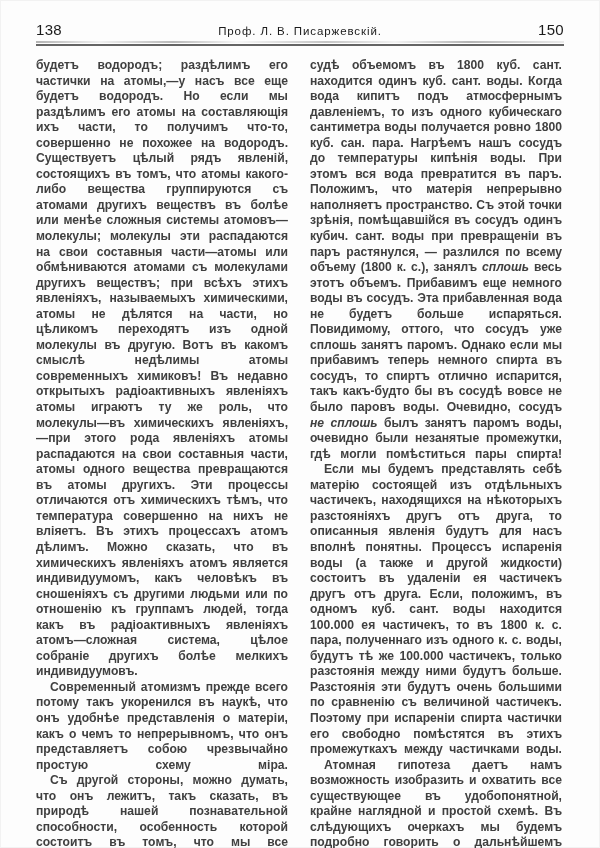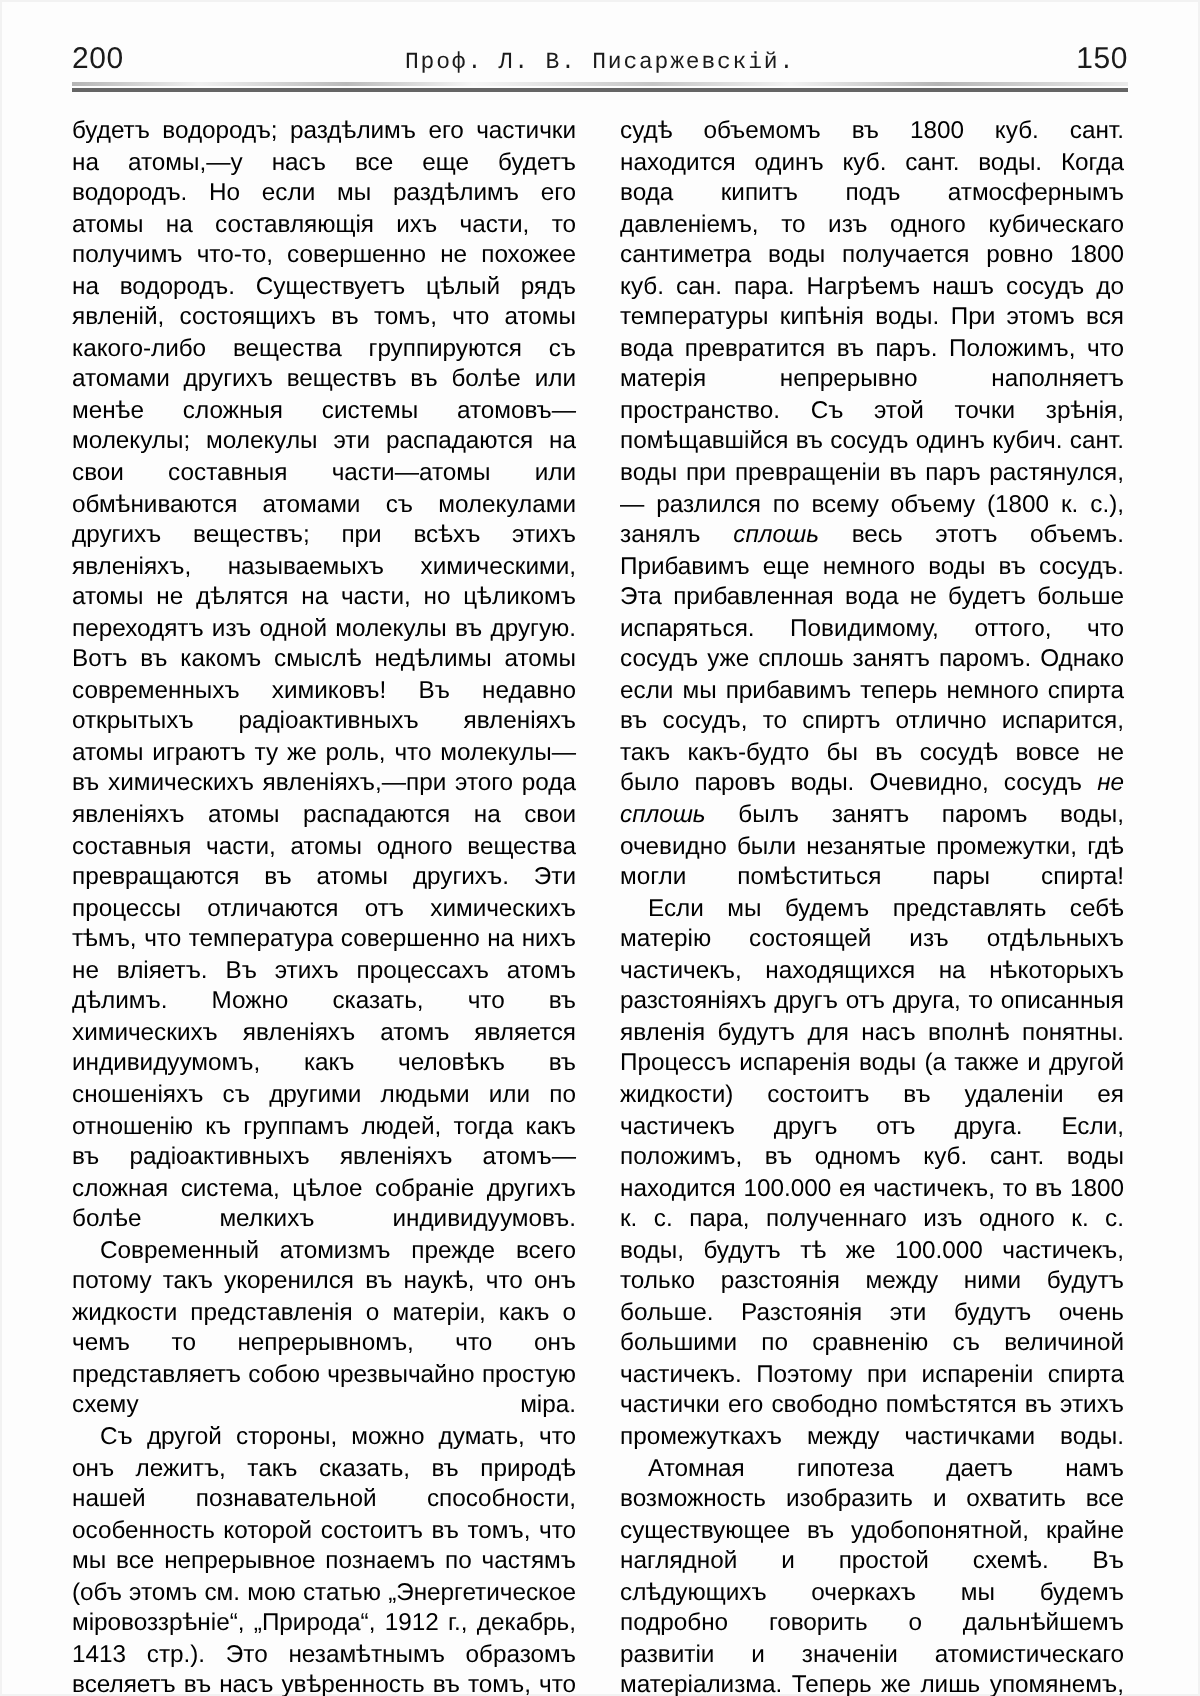--- a/index.html
+++ b/index.html
@@ -43,21 +43,21 @@
   .folio {
     font-size: 15px;
     letter-spacing: 0.3px;
     color: #1b1b1b;
     font-family: "Liberation Sans", "DejaVu Sans", sans-serif;
   }
   .head-title {
     font-size: 11.5px;
     letter-spacing: 0.9px;
     color: #1b1b1b;
-    font-family: Liberation Mono, monospace;
+    font-family: Liberation Sans, sans-serif;
     white-space: nowrap;
   }
   .head-rule {
     position: absolute;
     left: 36px;
     right: 36px;
     top: 44px;
     height: 2px;
     background: #4a4a4a;
     opacity: 0.85;
@@ -89,47 +89,47 @@
   }
   .col p {
     margin: 0;
     font-size: 12.15px;
     line-height: 15.55px;
     text-align: justify;
     text-justify: inter-word;
     hyphens: none;
     word-spacing: 0.2px;
     font-family: "Liberation Sans", "DejaVu Sans", sans-serif;
-    font-weight: 400;
-    color: #000000;
+    font-weight: 700;
+    color: #404040;
   }
   .col p.indent { text-indent: 14px; }
   .col p.cont { text-indent: 0; }
   .it { font-style: italic; }
   
   .col p { text-align-last: left; }
   .col p.full { text-align-last: justify; }
 </style>
 </head>
 <body>
 
 <div class="page">
 
   <div class="running-head">
-    <span class="folio">200</span>
+    <span class="folio">138</span>
     <span class="head-title">Проф. Л. В. Писаржевскій.</span>
     <span class="folio">150</span>
   </div>
   <div class="head-rule-soft"></div>
   <div class="head-rule"></div>
 
   <div class="columns">
     <div class="col" id="col-left">
         <p class="cont full"><span>будетъ водородъ; раздѣлимъ его частички на атомы,—у насъ все еще будетъ водородъ. Но если мы раздѣлимъ его атомы на составляющія ихъ части, то получимъ что-то, совершенно не похожее на водородъ. Существуетъ цѣлый рядъ явленій, состоящихъ въ томъ, что атомы какого-либо вещества группируются съ атомами другихъ веществъ въ болѣе или менѣе сложныя системы атомовъ—молекулы; молекулы эти распадаются на свои составныя части—атомы или обмѣниваются атомами съ молекулами другихъ веществъ; при всѣхъ этихъ явленіяхъ, называемыхъ химическими, атомы не дѣлятся на части, но цѣликомъ переходятъ изъ одной молекулы въ другую. Вотъ въ какомъ смыслѣ недѣлимы атомы современныхъ химиковъ! Въ недавно открытыхъ радіоактивныхъ явленіяхъ атомы играютъ ту же роль, что молекулы—въ химическихъ явленіяхъ,—при этого рода явленіяхъ атомы распадаются на свои составныя части, атомы одного вещества превращаются въ атомы другихъ. Эти процессы отличаются отъ химическихъ тѣмъ, что температура совершенно на нихъ не вліяетъ. Въ этихъ процессахъ атомъ дѣлимъ. Можно сказать, что въ химическихъ явленіяхъ атомъ является индивидуумомъ, какъ человѣкъ въ сношеніяхъ съ другими людьми или по отношенію къ группамъ людей, тогда какъ въ радіоактивныхъ явленіяхъ атомъ—сложная система, цѣлое собраніе другихъ болѣе мелкихъ индивидуумовъ.</span></p>
-        <p class="indent full"><span>Современный атомизмъ прежде всего потому такъ укоренился въ наукѣ, что онъ жидкости представленія о матеріи, какъ о чемъ то непрерывномъ, что онъ представляетъ собою чрезвычайно простую схему міра.</span></p>
+        <p class="indent full"><span>Современный атомизмъ прежде всего потому такъ укоренился въ наукѣ, что онъ удобнѣе представленія о матеріи, какъ о чемъ то непрерывномъ, что онъ представляетъ собою чрезвычайно простую схему міра.</span></p>
         <p class="indent full"><span>Съ другой стороны, можно думать, что онъ лежитъ, такъ сказать, въ природѣ нашей познавательной способности, особенность которой состоитъ въ томъ, что мы все непрерывное познаемъ по частямъ (объ этомъ см. мою статью „Энергетическое міровоззрѣніе“, „Природа“, 1912 г., декабрь, 1413 стр.). Это незамѣтнымъ образомъ вселяетъ въ насъ увѣренность въ томъ, что все состоитъ изъ отдѣльныхъ индивидуумовъ—атомовъ.</span></p>
       </div>
     <div class="col" id="col-right">
         <p class="cont full"><span>судѣ объемомъ въ 1800 куб. сант. находится одинъ куб. сант. воды. Когда вода кипитъ подъ атмосфернымъ давленіемъ, то изъ одного кубическаго сантиметра воды получается ровно 1800 куб. сан. пара. Нагрѣемъ нашъ сосудъ до температуры кипѣнія воды. При этомъ вся вода превратится въ паръ. Положимъ, что матерія непрерывно наполняетъ пространство. Съ этой точки зрѣнія, помѣщавшійся въ сосудъ одинъ кубич. сант. воды при превращеніи въ паръ растянулся, — разлился по всему объему (1800 к. с.), занялъ </span><span class="it">сплошь</span><span> весь этотъ объемъ. Прибавимъ еще немного воды въ сосудъ. Эта прибавленная вода не будетъ больше испаряться. Повидимому, оттого, что сосудъ уже сплошь занятъ паромъ. Однако если мы прибавимъ теперь немного спирта въ сосудъ, то спиртъ отлично испарится, такъ какъ-будто бы въ сосудѣ вовсе не было паровъ воды. Очевидно, сосудъ </span><span class="it">не сплошь</span><span> былъ занятъ паромъ воды, очевидно были незанятые промежутки, гдѣ могли помѣститься пары спирта!</span></p>
         <p class="indent full"><span>Если мы будемъ представлять себѣ матерію состоящей изъ отдѣльныхъ частичекъ, находящихся на нѣкоторыхъ разстояніяхъ другъ отъ друга, то описанныя явленія будутъ для насъ вполнѣ понятны. Процессъ испаренія воды (а также и другой жидкости) состоитъ въ удаленіи ея частичекъ другъ отъ друга. Если, положимъ, въ одномъ куб. сант. воды находится 100.000 ея частичекъ, то въ 1800 к. с. пара, полученнаго изъ одного к. с. воды, будутъ тѣ же 100.000 частичекъ, только разстоянія между ними будутъ больше. Разстоянія эти будутъ очень большими по сравненію съ величиной частичекъ. Поэтому при испареніи спирта частички его свободно помѣстятся въ этихъ промежуткахъ между частичками воды.</span></p>
         <p class="indent"><span>Атомная гипотеза даетъ намъ возможность изобразить и охватить все существующее въ удобопонятной, крайне наглядной и простой схемѣ. Въ слѣдующихъ очеркахъ мы будемъ подробно говорить о дальнѣйшемъ развитіи и значеніи атомистическаго матеріализма. Теперь же лишь упомянемъ, что, съ одной стороны, возникшій на почвѣ этого ученія великій періодическій законъ, связывающій опредѣленной зависимостью свойства элементовъ съ величинами вѣсовъ ихъ атомовъ, съ другой—вытекающія какъ слѣдствіе изъ атомной гипотезы теорія строенія частицъ веществъ изъ атомовъ и гипотеза объ относительномъ расположеніи атомовъ частицы въ занятомъ послѣдней пространствѣ подняли на небывалую высоту</span></p>
       </div>
   </div>
 
 </div>

